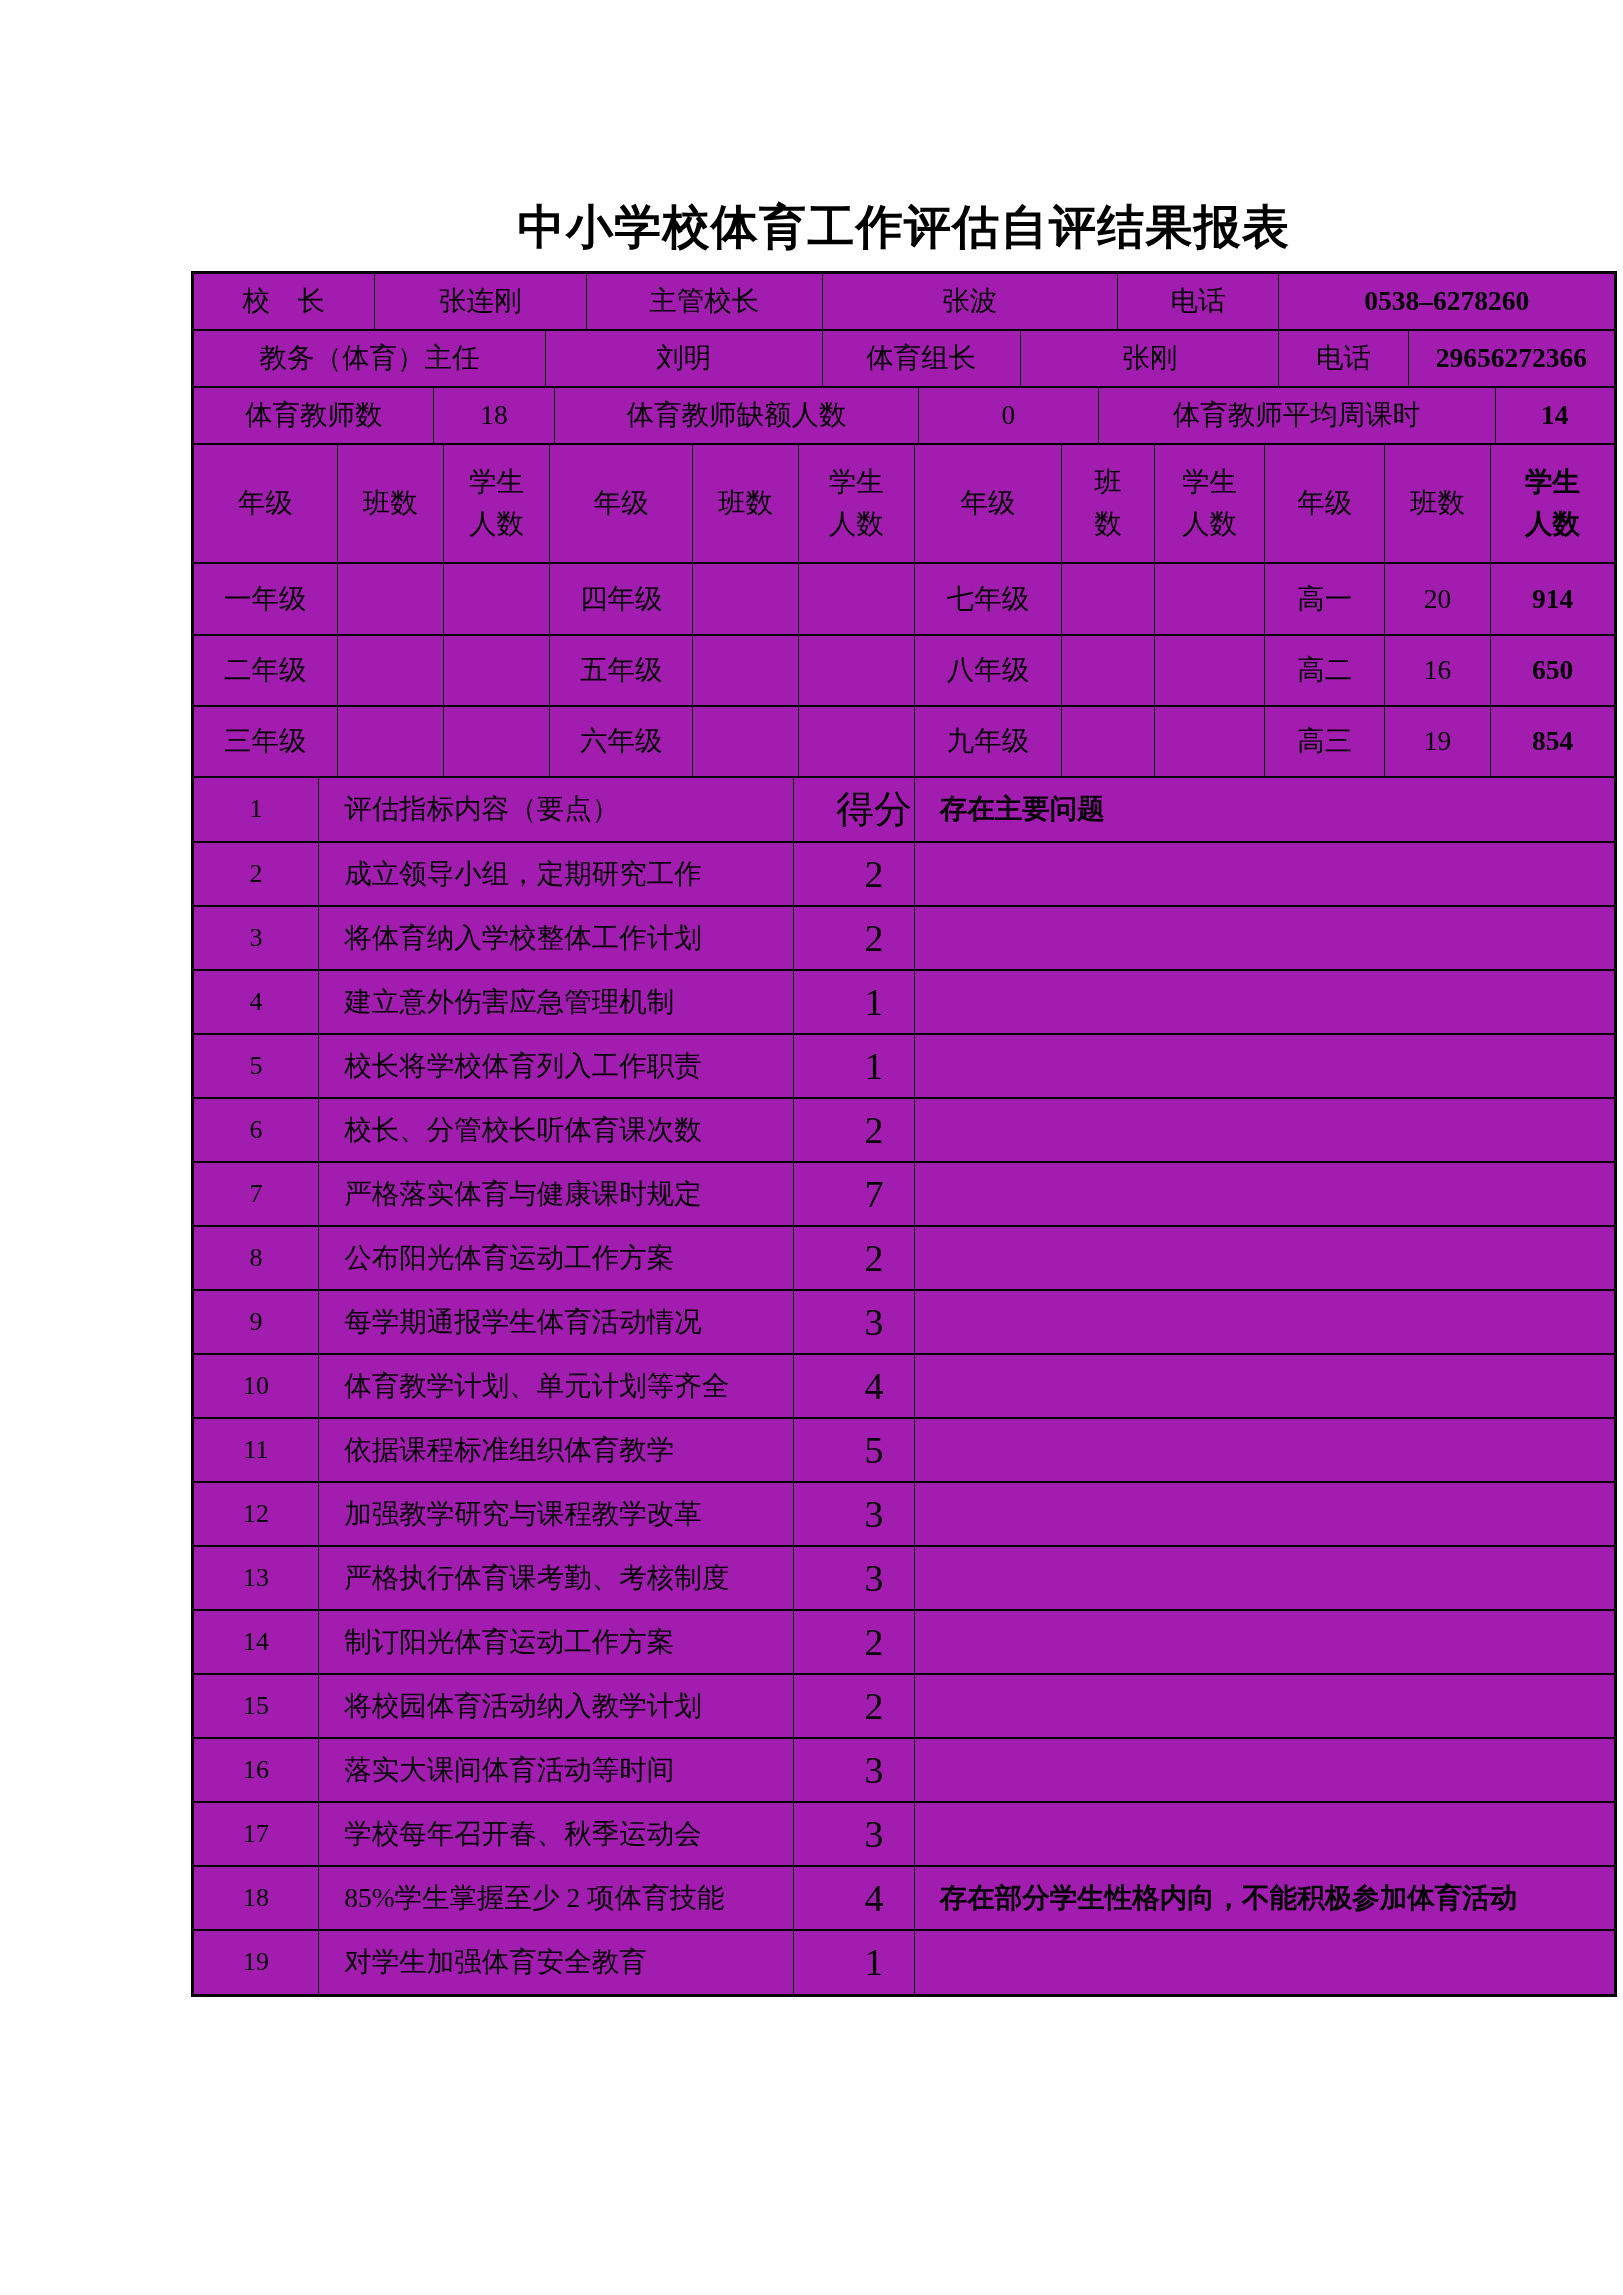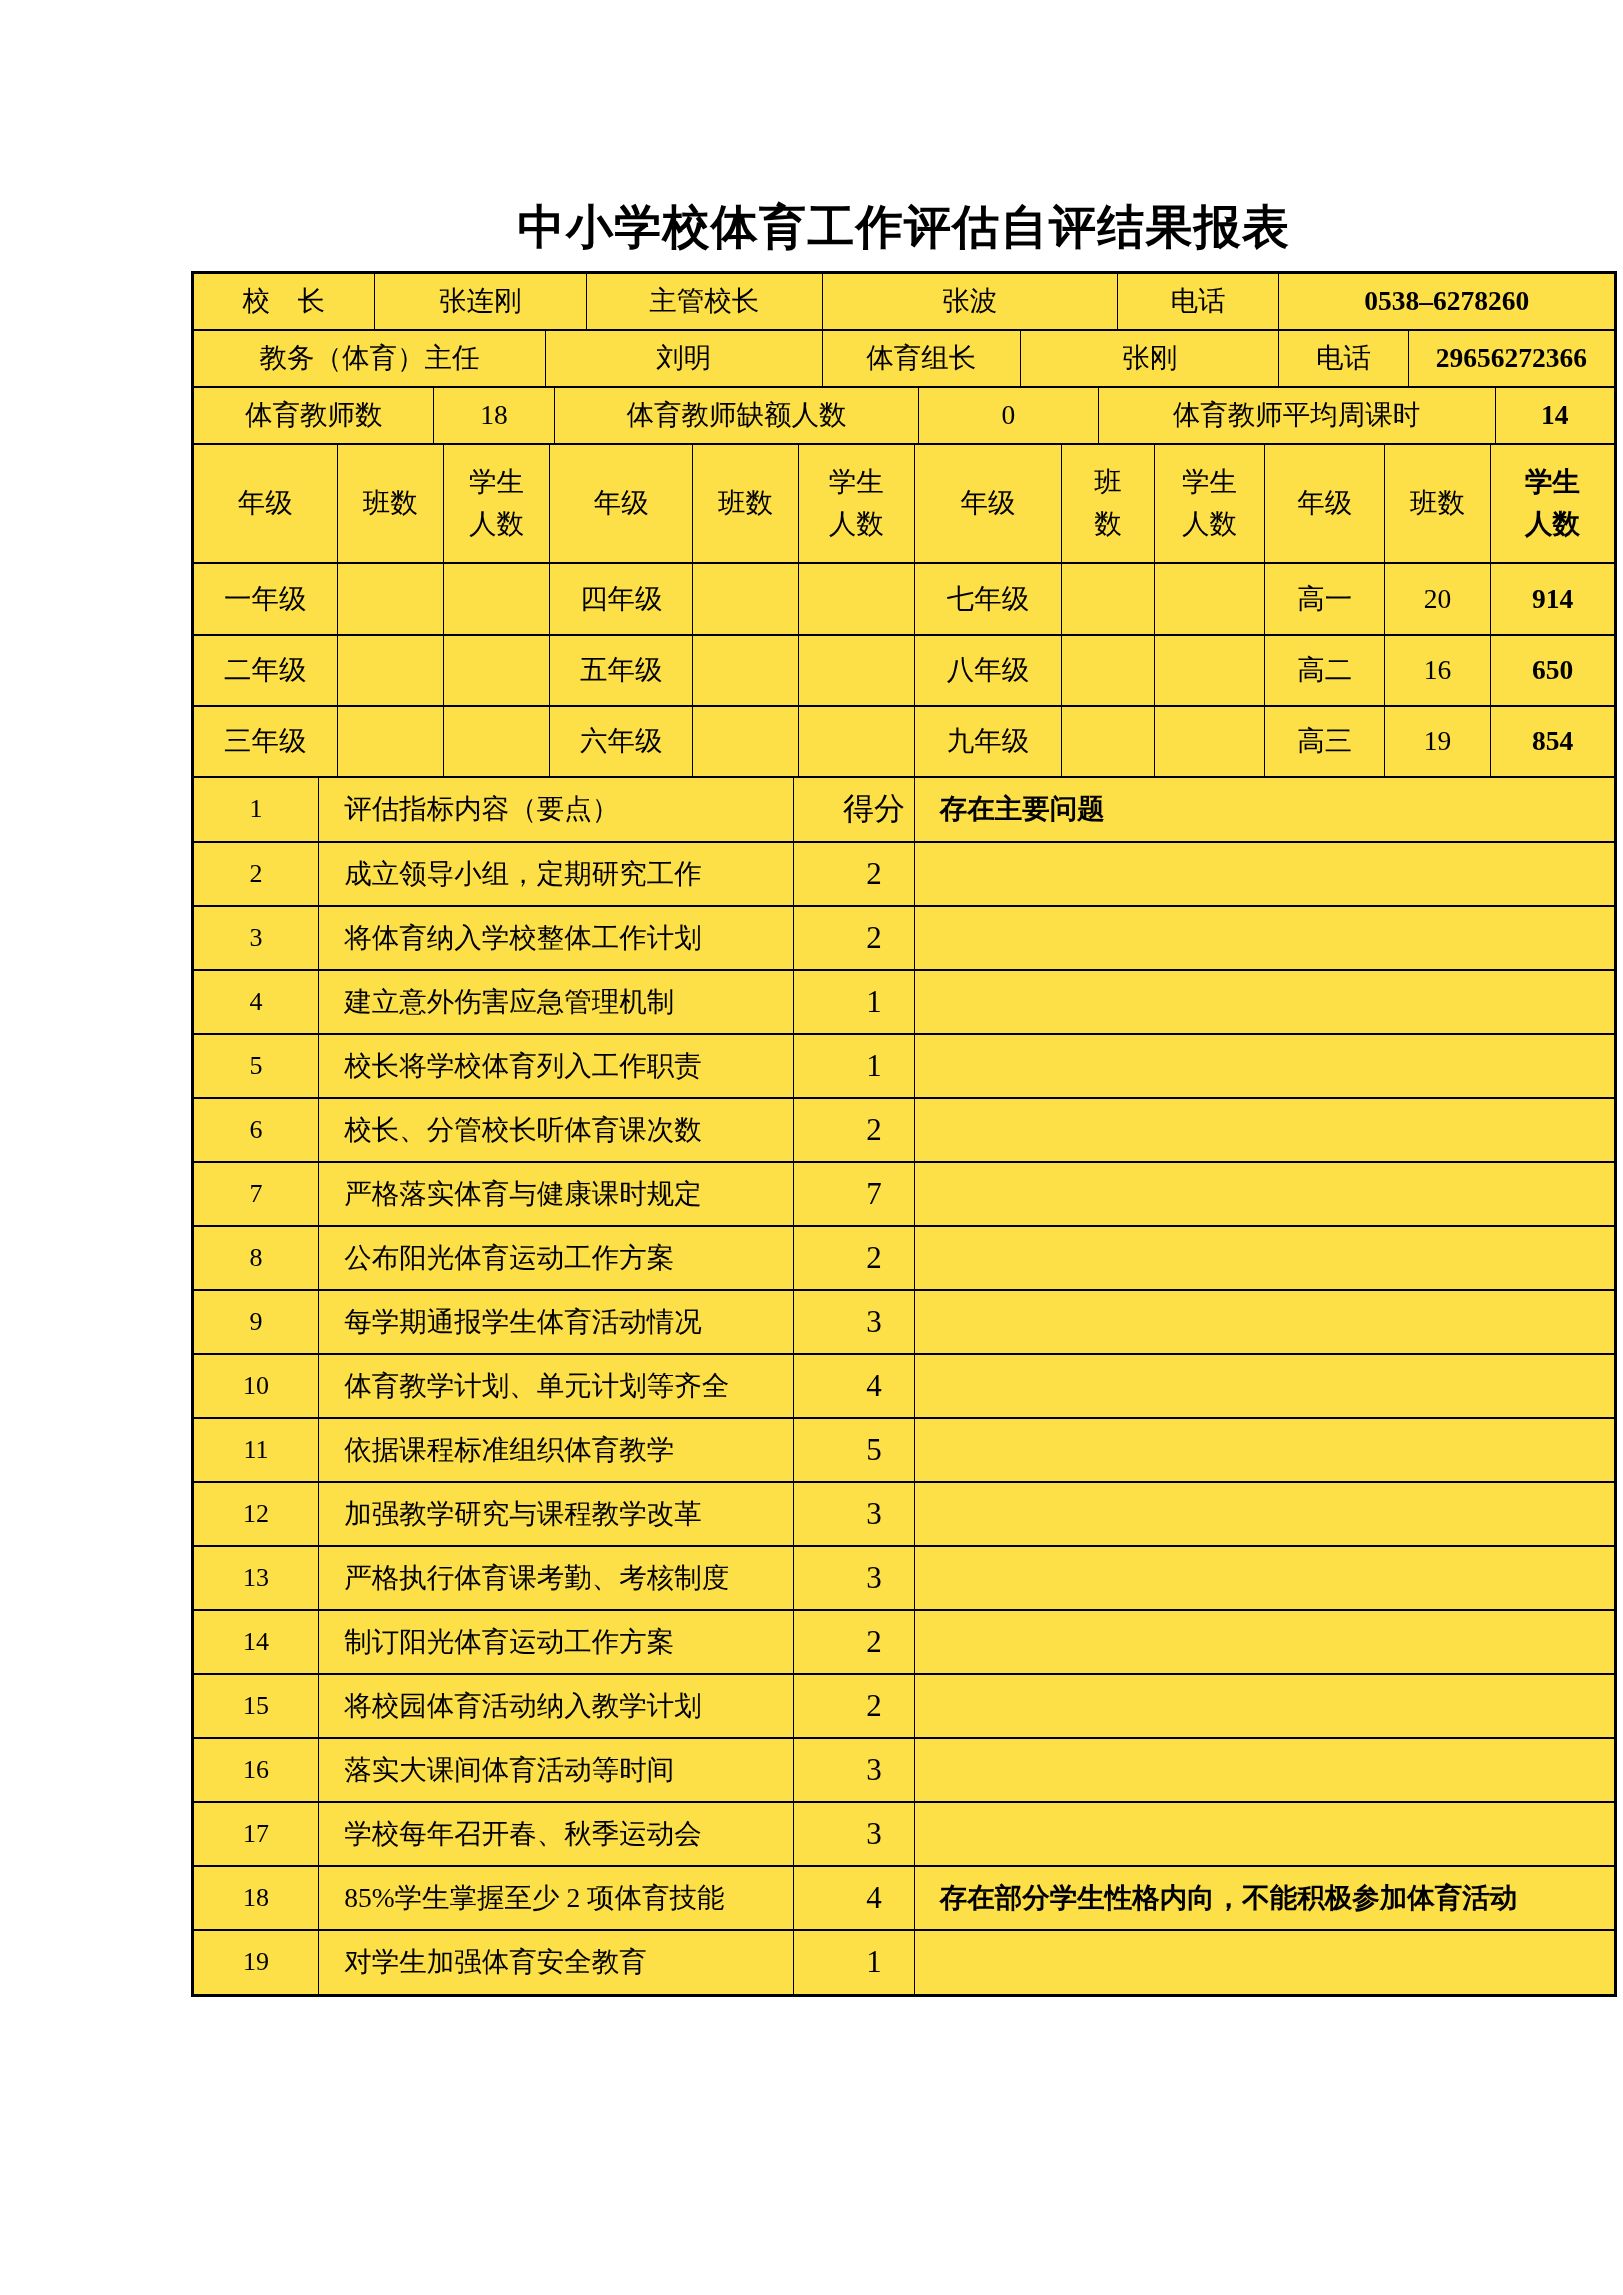--- a/index.html
+++ b/index.html
@@ -26,21 +26,21 @@
     margin-top: 34px;
     margin-left: 26px;
     font-size: 34px;
     white-space: nowrap;
   }
   .unit-line .unit-name { margin-left: 25px; }
 
   .table-wrap {
     margin-top: 11.8px;
     border: 3.3px solid #000;
-    background: #fde047;
+    background: #a21caf;
   }
 
   table { width: 100%; border-collapse: collapse; table-layout: fixed; }
   td {
     border-left: 1.3px solid #000;
     border-right: 1.3px solid #000;
     border-top: none;
     border-bottom: 2.6px solid #000;
     text-align: center;
     vertical-align: middle;
@@ -66,21 +66,21 @@
 
   .eval-table td { height: 64px; }
   .eval-table tr:last-child td { border-bottom: none; }
   .eval-table td.c-no    { font-size: 26px; }
   .eval-table td.c-content, .eval-table td.c-problem {
     text-align: left;
     padding-left: 25px;
     font-size: 27.5px;
     white-space: nowrap;
   }
-  .eval-table td.c-score { font-size: 31px; padding-left: 40px; }
+  .eval-table td.c-score { font-size: 38px; padding-left: 40px; }
 </style>
 </head>
 <body>
 
 <div class="content">
 
   <div class="title">中小学校体育工作评估自评结果报表</div>
 
 
   <div class="table-wrap">

